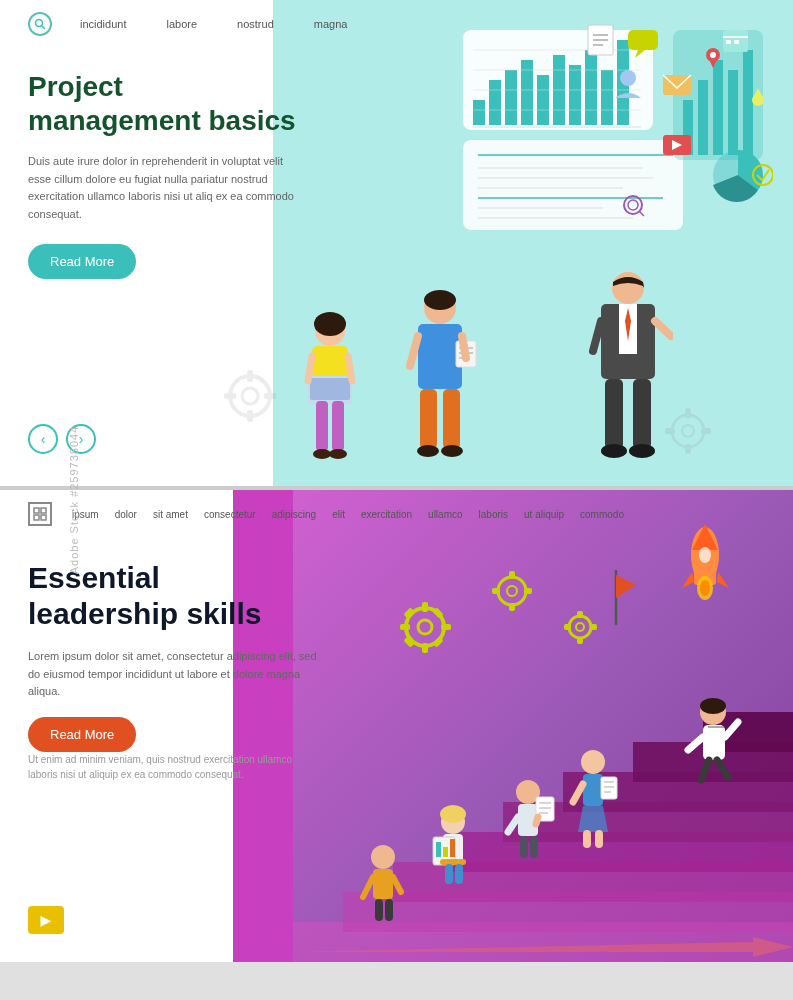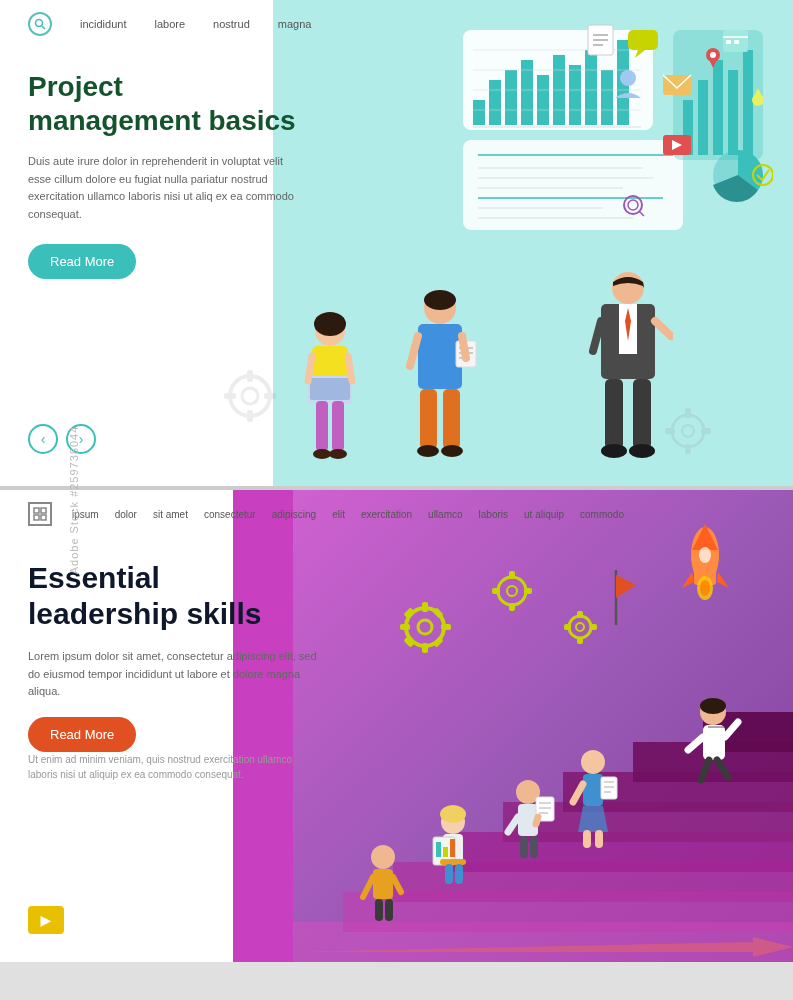--- a/index.html
+++ b/index.html
@@ -51,21 +51,21 @@
       border: 2px solid #5bbfba;
       border-radius: 50%;
       display: flex;
       align-items: center;
       justify-content: center;
       flex-shrink: 0;
     }
 
     .slide1-nav-links {
       display: flex;
-      gap: 28px;
+      gap: 40px;
       justify-content: center;
     }
 
     .slide1-nav-link {
       font-size: 11px;
       color: #555;
     }
 
     
     .slide1-content {

